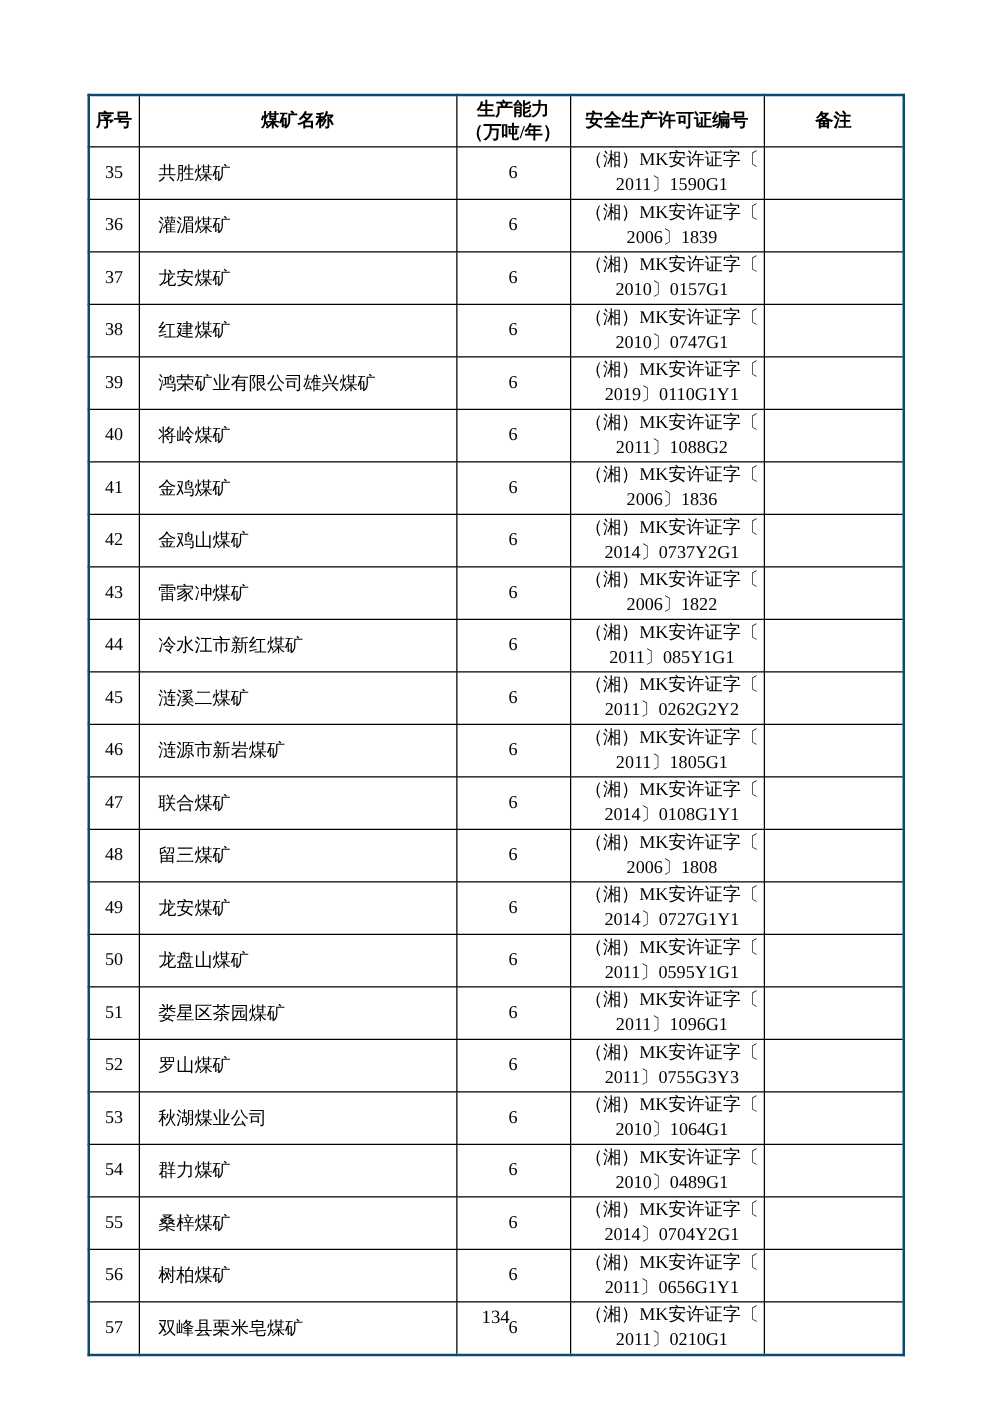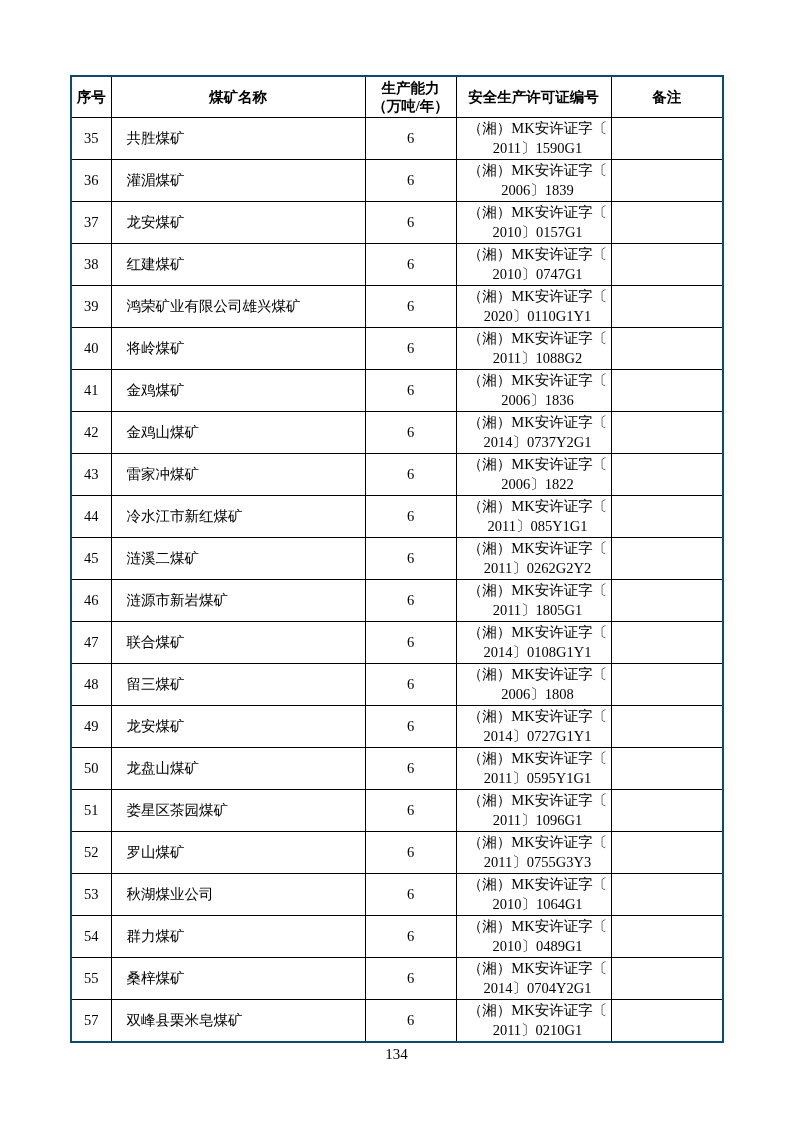--- a/index.html
+++ b/index.html
@@ -138,21 +138,21 @@
     </td>
     <td class="col-remark"></td>
   </tr>
 
   <tr>
     <td class="col-seq">39</td>
     <td class="col-name">鸿荣矿业有限公司雄兴煤矿</td>
     <td class="col-cap">6</td>
     <td class="col-lic">
       <span class="lic-line">（湘）MK安许证字〔</span>
-      <span class="lic-line">2020〕0110G1Y1</span>
+      <span class="lic-line">2019〕0110G1Y1</span>
     </td>
     <td class="col-remark"></td>
   </tr>
 
   <tr>
     <td class="col-seq">40</td>
     <td class="col-name">将岭煤矿</td>
     <td class="col-cap">6</td>
     <td class="col-lic">
       <span class="lic-line">（湘）MK安许证字〔</span>
@@ -319,20 +319,30 @@
     <td class="col-seq">55</td>
     <td class="col-name">桑梓煤矿</td>
     <td class="col-cap">6</td>
     <td class="col-lic">
       <span class="lic-line">（湘）MK安许证字〔</span>
       <span class="lic-line">2014〕0704Y2G1</span>
     </td>
     <td class="col-remark"></td>
   </tr>
 
+  <tr>
+    <td class="col-seq">56</td>
+    <td class="col-name">树柏煤矿</td>
+    <td class="col-cap">6</td>
+    <td class="col-lic">
+      <span class="lic-line">（湘）MK安许证字〔</span>
+      <span class="lic-line">2011〕0656G1Y1</span>
+    </td>
+    <td class="col-remark"></td>
+  </tr>
 
   <tr>
     <td class="col-seq">57</td>
     <td class="col-name">双峰县栗米皂煤矿</td>
     <td class="col-cap">6</td>
     <td class="col-lic">
       <span class="lic-line">（湘）MK安许证字〔</span>
       <span class="lic-line">2011〕0210G1</span>
     </td>
     <td class="col-remark"></td>

